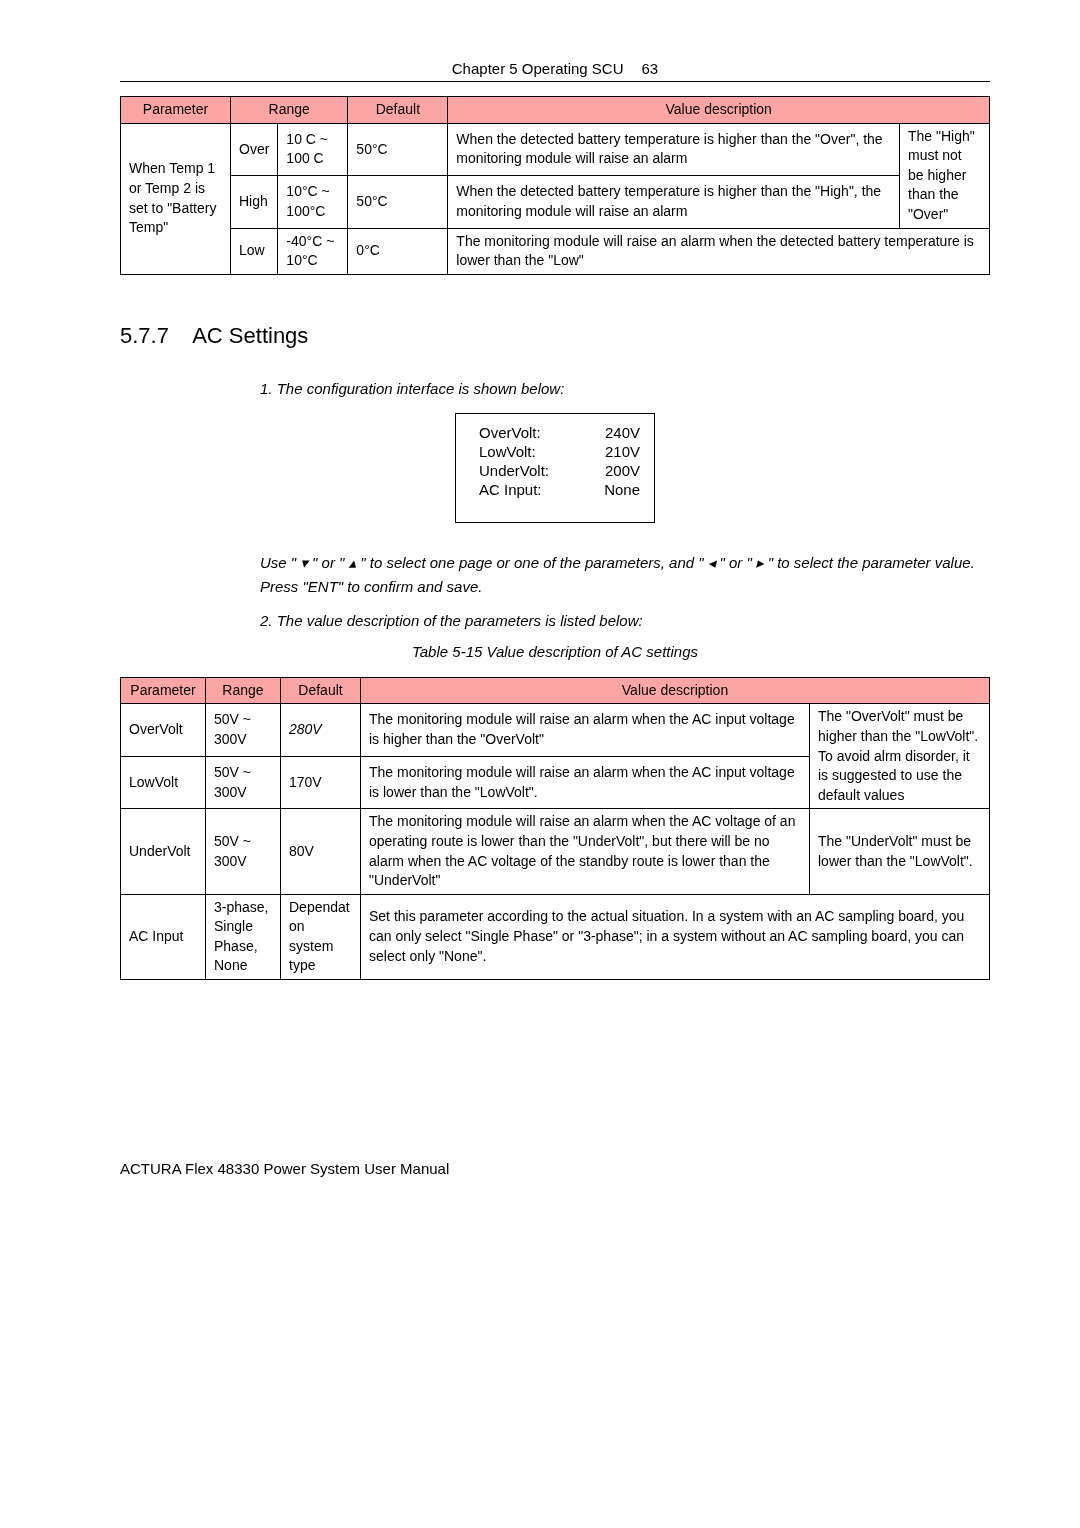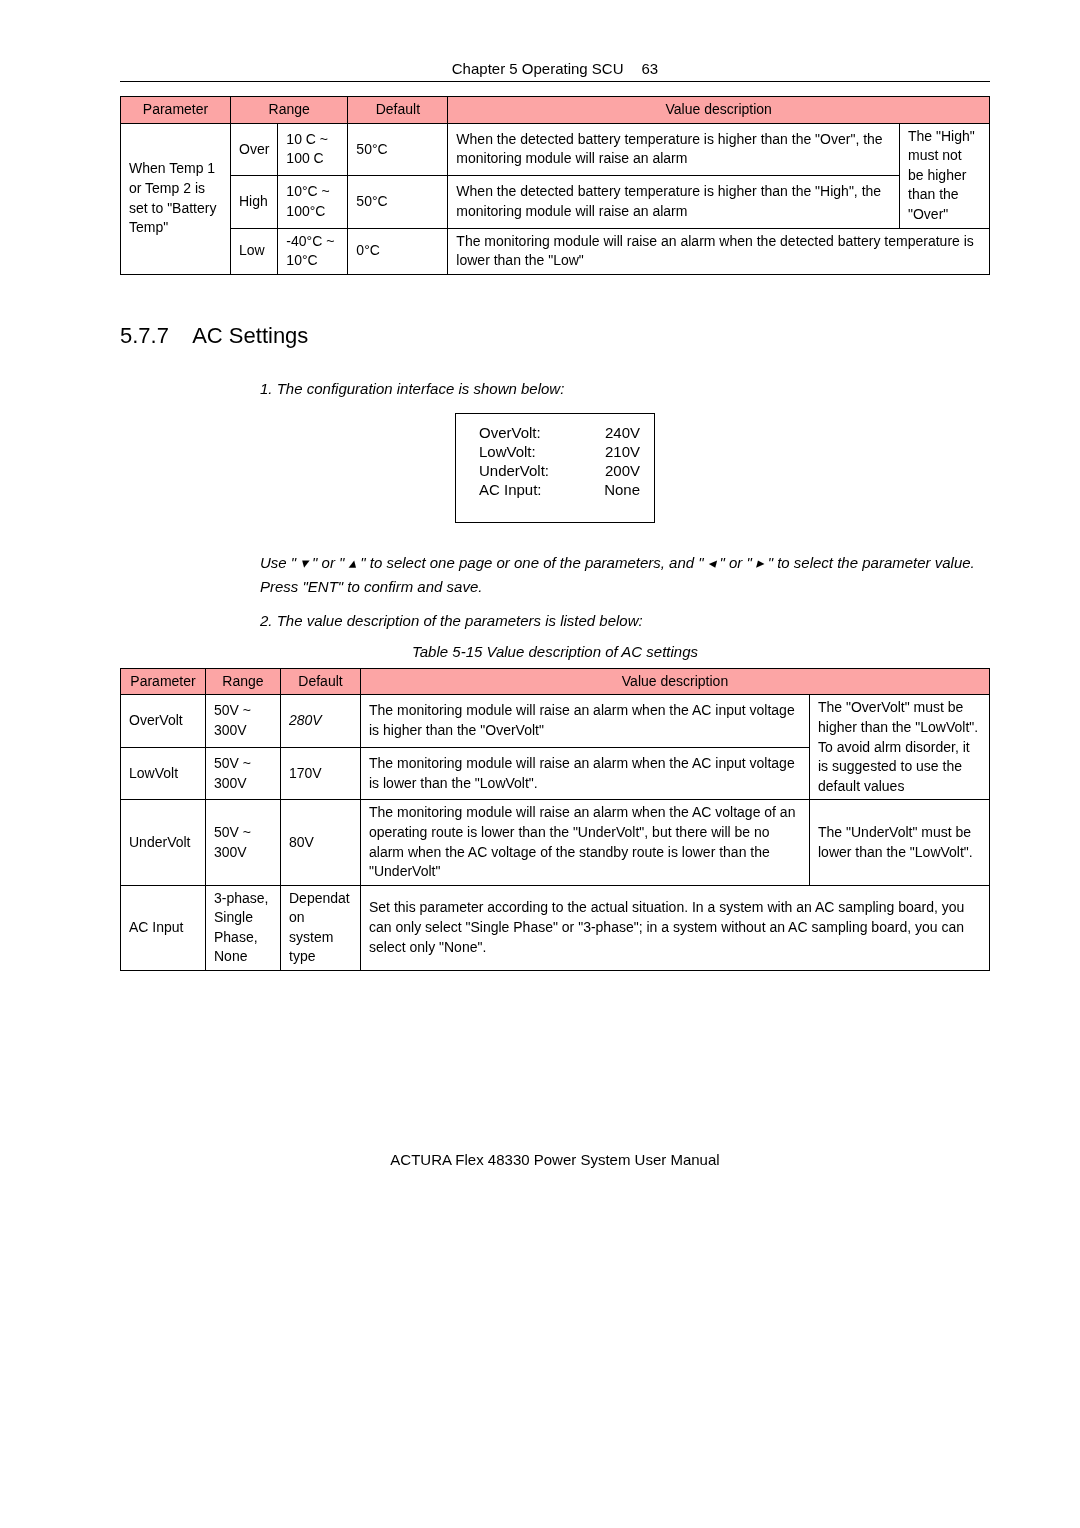--- a/index.html
+++ b/index.html
@@ -66,25 +66,24 @@
     font-size: 15px;
   }
   .config-row {
     display: flex;
     justify-content: space-between;
     margin-bottom: 2px;
   }
   .table-caption {
     text-align: center;
     font-style: italic;
-    margin-bottom: 8px;
+    margin-bottom: 17px;
     font-size: 15px;
   }
   .footer {
-    text-align: center;
     margin-top: 180px;
     font-size: 15px;
   }
 </style>
 </head>
 <body>
 
 <div class="page-header-line">
   <div class="h-row">
     <span>Chapter  5    Operating  SCU</span>

